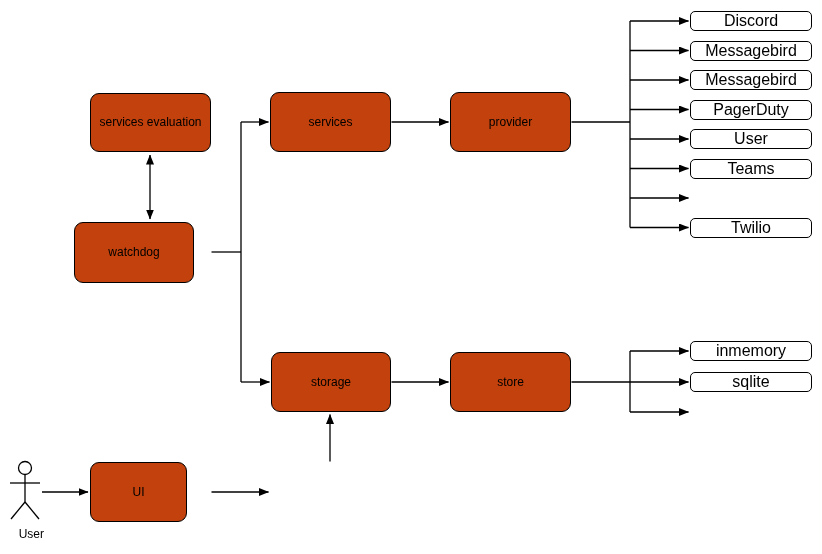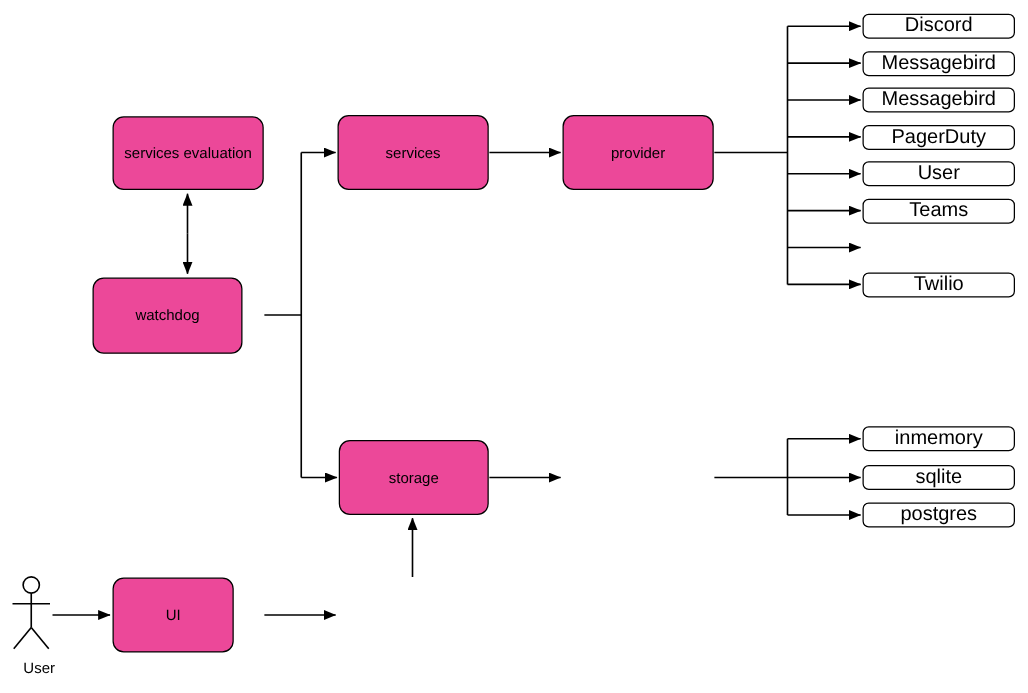--- a/index.html
+++ b/index.html
@@ -18,21 +18,21 @@
   .edge-layer {
     position: absolute;
     left: 0;
     top: 0;
     width: 822px;
     height: 554px;
   }
   .node {
     position: absolute;
     box-sizing: border-box;
-    background: #ec4899;
+    background: #c2410c;
     border: 1.3px solid #000000;
     border-radius: 9px;
     display: flex;
     align-items: center;
     justify-content: center;
     font-size: 12px;
     color: #000000;
     text-align: center;
     line-height: 1.2;
   }
@@ -163,31 +163,31 @@
   <div class="node" style="left:90px; top:93px; width:121px; height:59px">services evaluation</div>
 
   <div class="node" style="left:74px; top:222px; width:120px; height:61px">watchdog</div>
 
   <div class="node" style="left:270px; top:92px; width:121px; height:60px">services</div>
 
   <div class="node" style="left:450px; top:92px; width:121px; height:60px">provider</div>
 
   <div class="node" style="left:271px; top:352px; width:120px; height:60px">storage</div>
 
+  <div class="node" style="left:450px; top:352px; width:121px; height:60px">store</div>
 
   <div class="node" style="left:90px; top:462px; width:97px; height:60px">UI</div>
 
 
   <div class="leaf" style="top:11px">Discord</div>
   <div class="leaf" style="top:40.5px">Messagebird</div>
   <div class="leaf" style="top:70px">Messagebird</div>
   <div class="leaf" style="top:99.5px">PagerDuty</div>
   <div class="leaf" style="top:129px">User</div>
   <div class="leaf" style="top:158.5px">Teams</div>
   <div class="leaf" style="top:217.5px">Twilio</div>
 
   <div class="leaf" style="top:341px">inmemory</div>
   <div class="leaf" style="top:372px">sqlite</div>
-  <div class="leaf" style="top:402px">postgres</div>
 
   <div class="actor-label">User</div>
 
 </div>
 
 </body></html>

